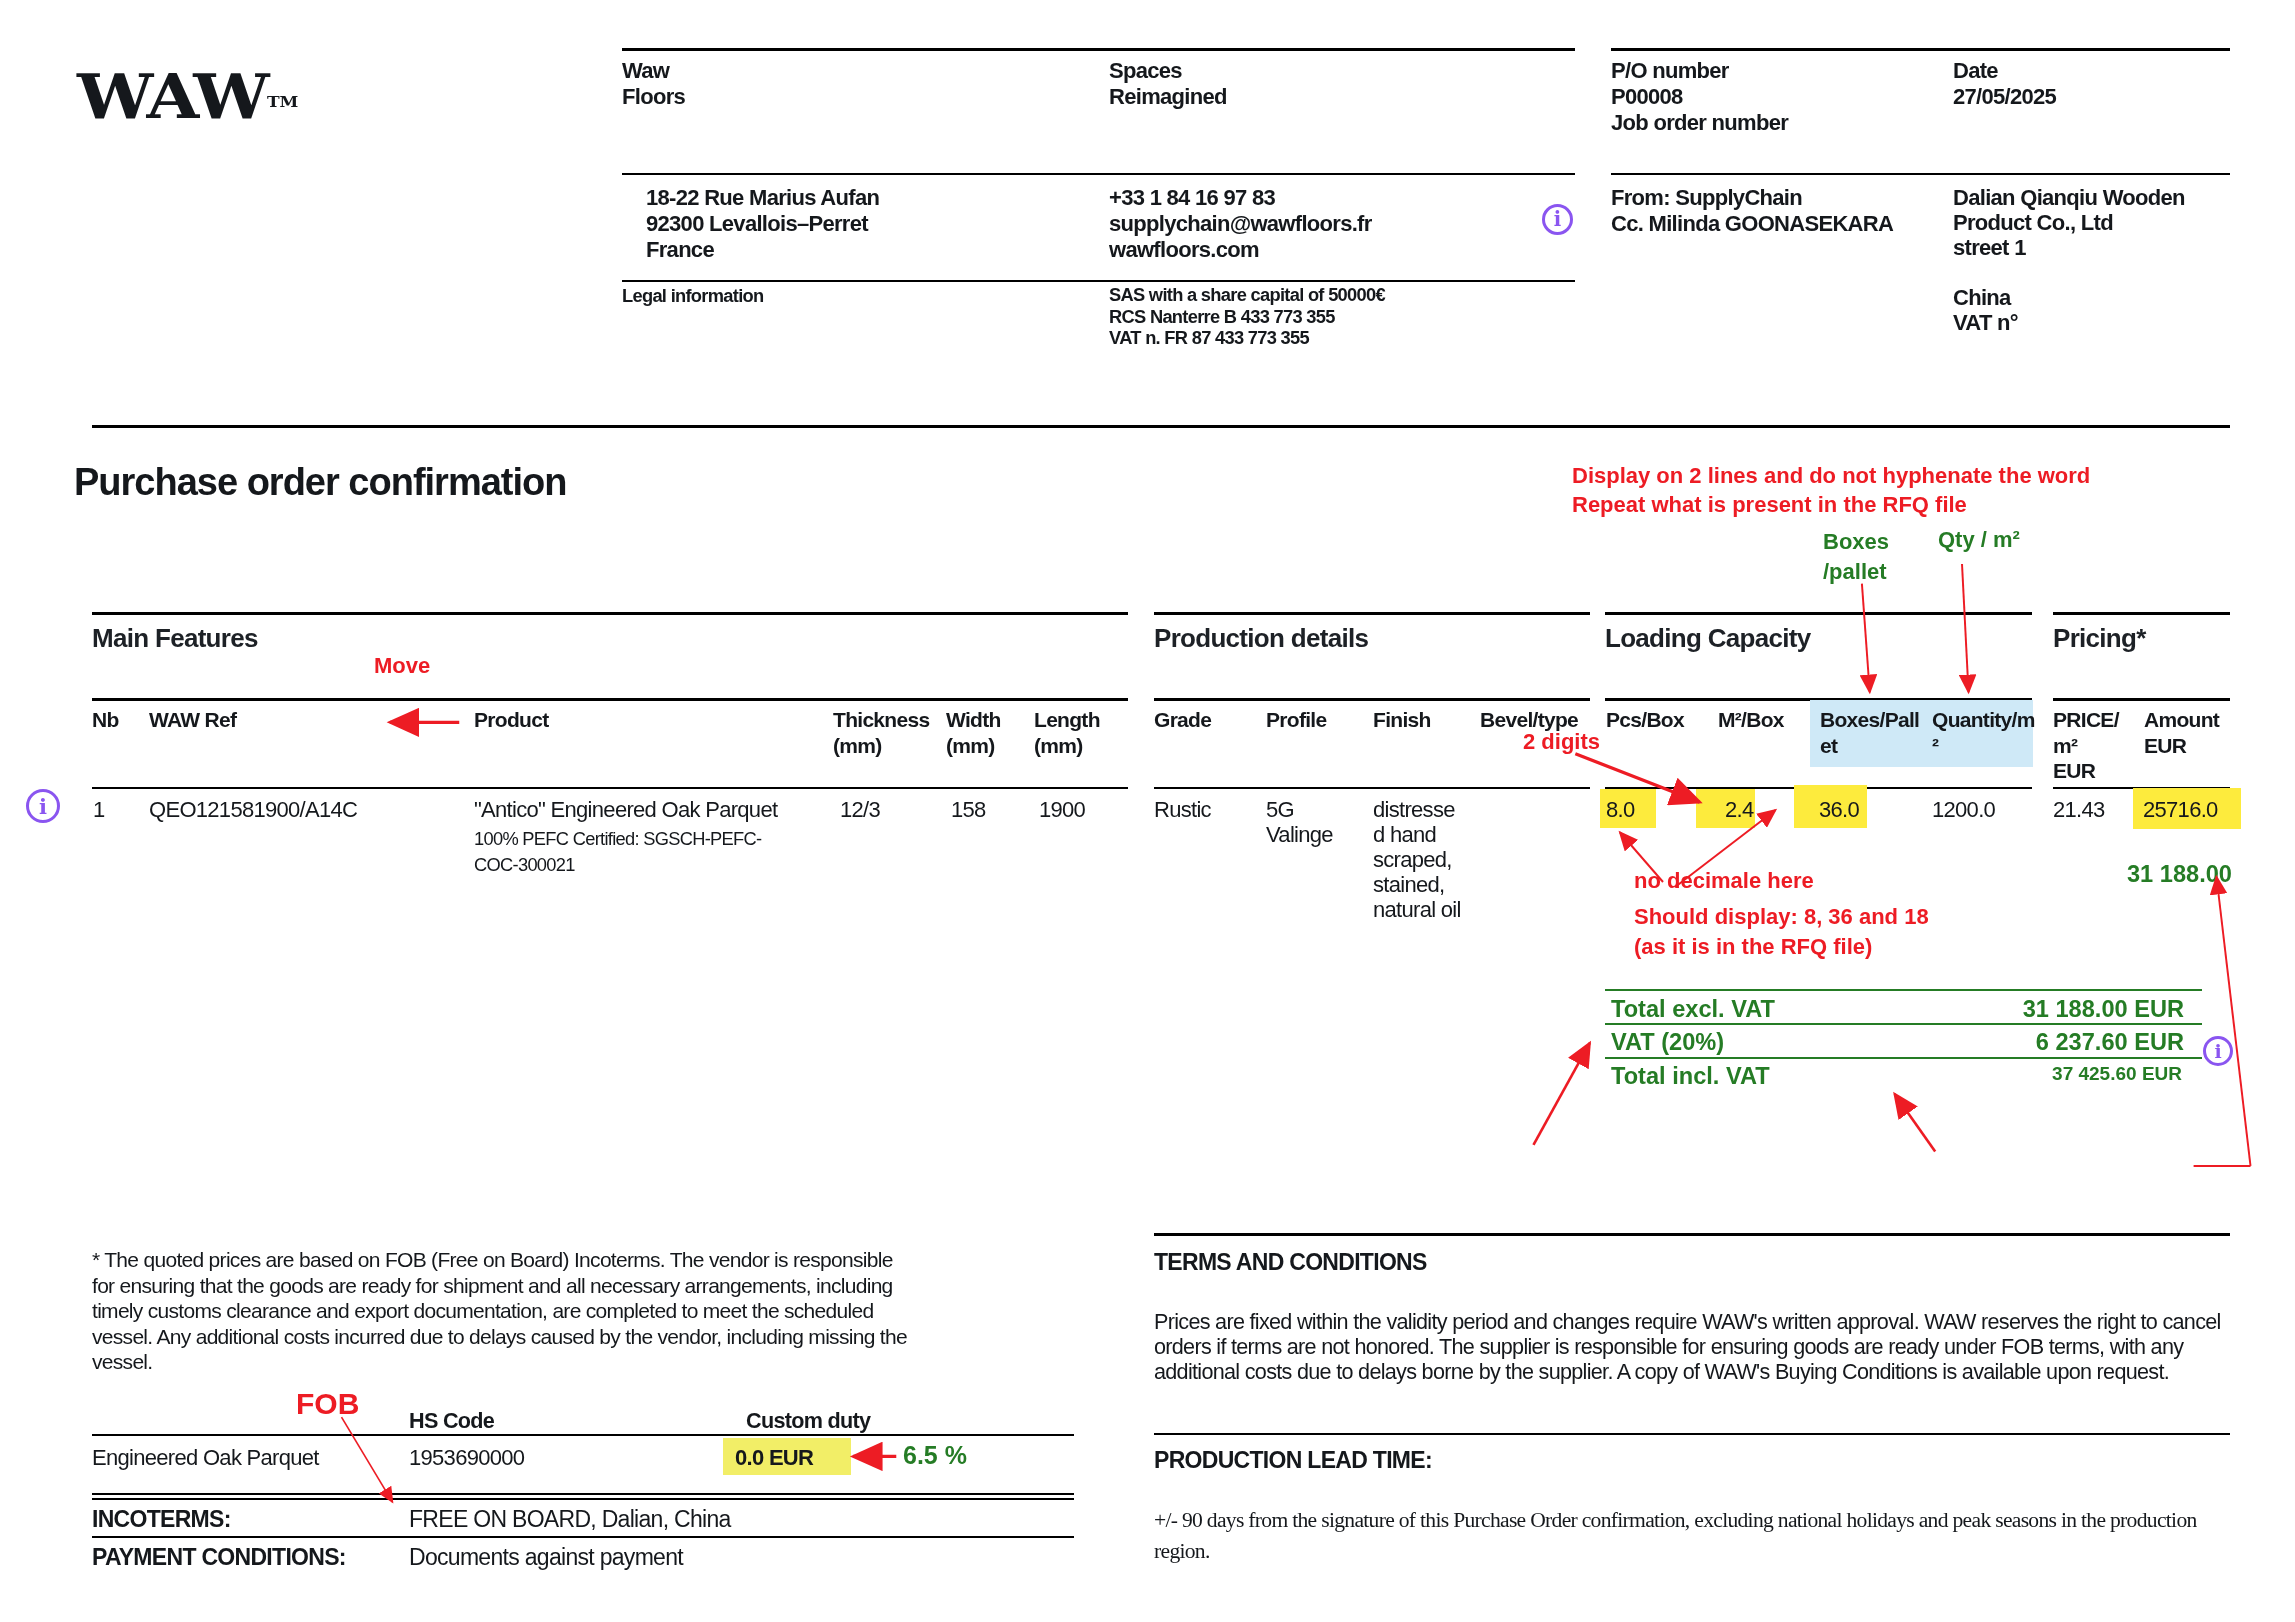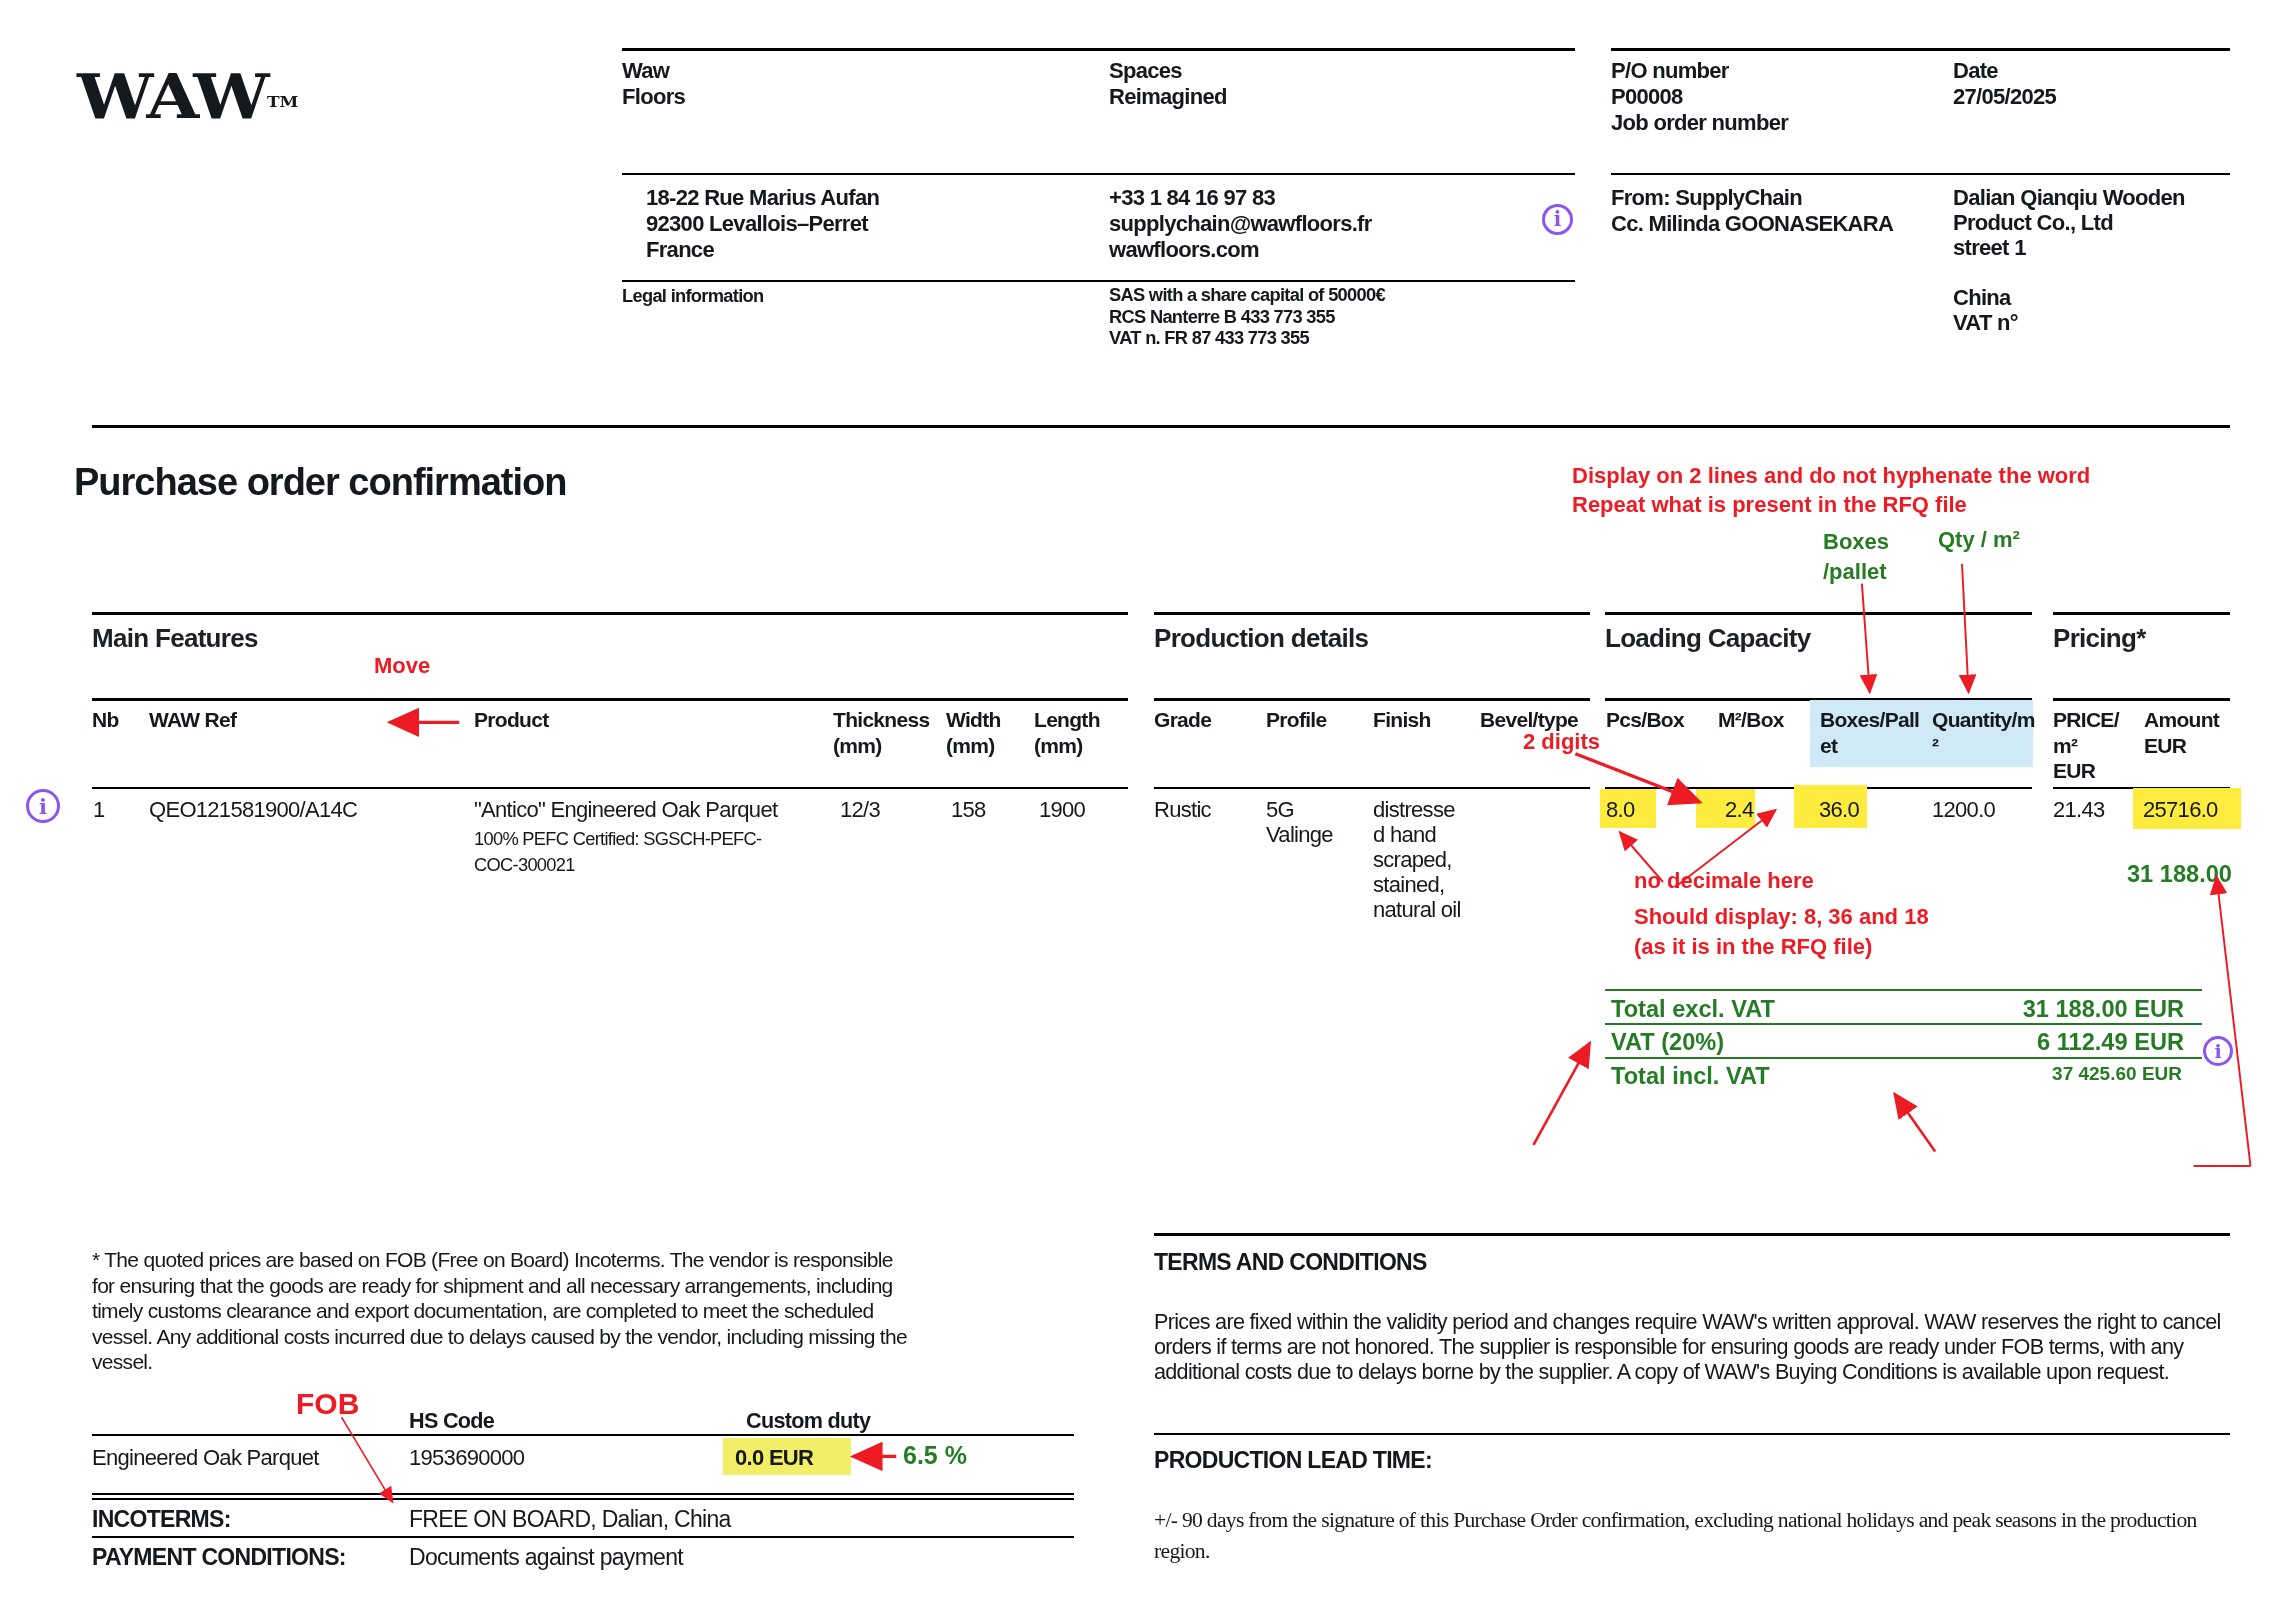--- a/index.html
+++ b/index.html
@@ -167,21 +167,21 @@
   <div class="t red sb" style="left:1634px;top:868px;font-size:22px;">no decimale here</div>
   <div class="t red sb" style="left:1634px;top:902px;font-size:22px;line-height:30px;">Should display: 8, 36 and 18
 (as it is in the RFQ file)</div>
 
   <div class="grule" style="left:1605px;top:989px;width:597px;"></div>
   <div class="t green b" style="left:1611px;top:996px;font-size:23.6px;">Total excl. VAT</div>
   <div class="t green b rightal" style="left:1767px;top:996px;width:417px;font-size:23.6px;">31 188.00 EUR</div>
 
   <div class="grule" style="left:1605px;top:1023px;width:597px;"></div>
   <div class="t green b" style="left:1611px;top:1029px;font-size:23.6px;">VAT (20%)</div>
-  <div class="t green b rightal" style="left:1767px;top:1029px;width:417px;font-size:23.6px;">6 112.49 EUR</div>
+  <div class="t green b rightal" style="left:1767px;top:1029px;width:417px;font-size:23.6px;">6 237.60 EUR</div>
   <div class="info" style="left:2203px;top:1036px;width:30px;height:30px;font-size:19px;">i</div>
 
   <div class="grule" style="left:1605px;top:1057px;width:597px;"></div>
   <div class="t green b" style="left:1611px;top:1063px;font-size:23.6px;">Total incl. VAT</div>
   <div class="t green b rightal" style="left:1765px;top:1063px;width:417px;font-size:19px;">37 425.60 EUR</div>
 
 
   <div class="t cond" style="left:92px;top:1247px;width:818px;font-size:21px;line-height:25.5px;white-space:normal;">* The quoted prices are based on FOB (Free on Board) Incoterms. The vendor is responsible for ensuring that the goods are ready for shipment and all necessary arrangements, including timely customs clearance and export documentation, are completed to meet the scheduled vessel. Any additional costs incurred due to delays caused by the vendor, including missing the vessel.</div>
 
   <div class="t red b" style="left:296px;top:1386px;font-size:30px;">FOB</div>

